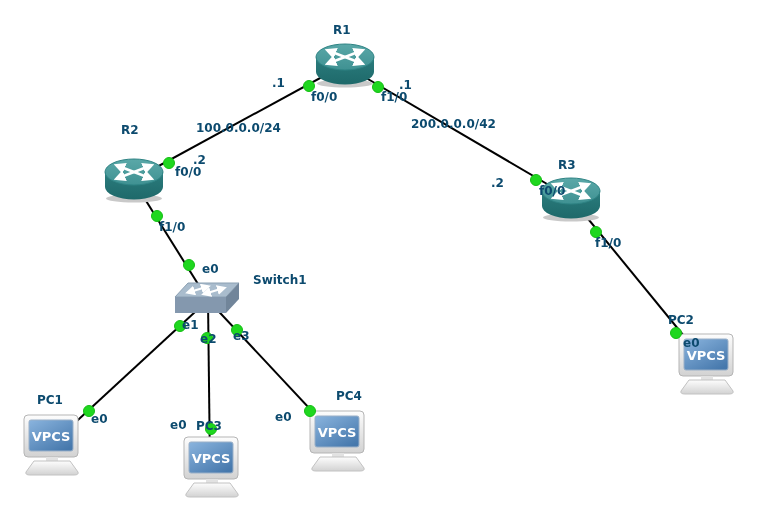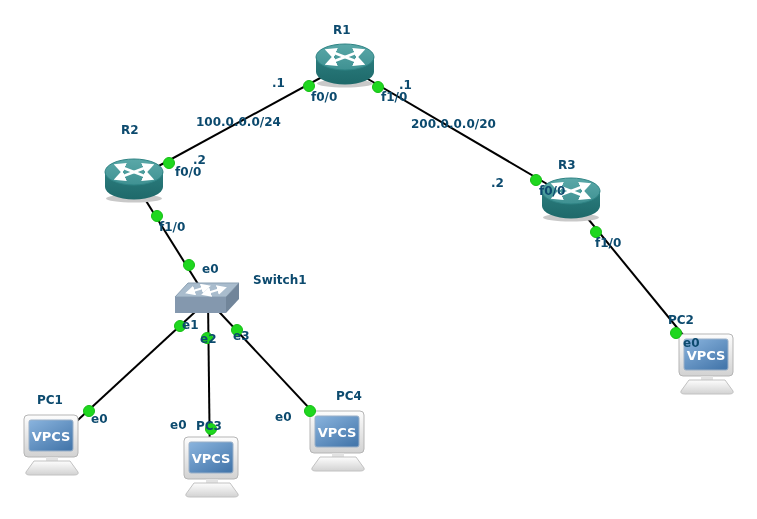--- a/index.html
+++ b/index.html
@@ -154,22 +154,22 @@
 
   <span class="lbl" style="left:333px;top:24px">R1</span>
   <span class="lbl" style="left:121px;top:124px">R2</span>
   <span class="lbl" style="left:558px;top:159px">R3</span>
   <span class="lbl" style="left:253px;top:274px">Switch1</span>
   <span class="lbl" style="left:37px;top:394px">PC1</span>
   <span class="lbl" style="left:668px;top:314px">PC2</span>
   <span class="lbl" style="left:196px;top:420px">PC3</span>
   <span class="lbl" style="left:336px;top:390px">PC4</span>
 
-  <span class="lbl net-lbl" style="left:196px;top:116px">100.0.0.0/24</span>
-  <span class="lbl net-lbl" style="left:411px;top:118px">200.0.0.0/20</span>
+  <span class="lbl net-lbl" style="left:196px;top:122px">100.0.0.0/24</span>
+  <span class="lbl net-lbl" style="left:411px;top:118px">200.0.0.0/42</span>
 
   <span class="lbl" style="left:272px;top:77px">.1</span>
   <span class="lbl" style="left:311px;top:91px">f0/0</span>
   <span class="lbl" style="left:399px;top:79px">.1</span>
   <span class="lbl" style="left:381px;top:91px">f1/0</span>
 
   <span class="lbl" style="left:193px;top:154px">.2</span>
   <span class="lbl" style="left:175px;top:166px">f0/0</span>
   <span class="lbl" style="left:159px;top:221px">f1/0</span>
 

